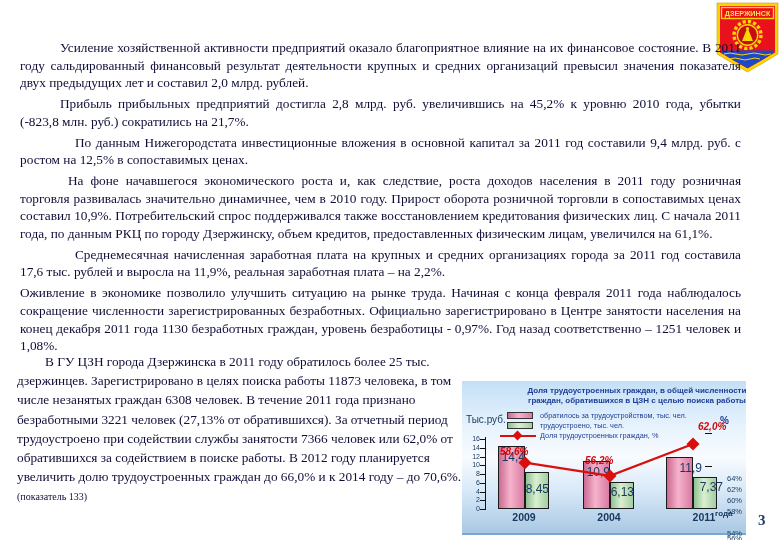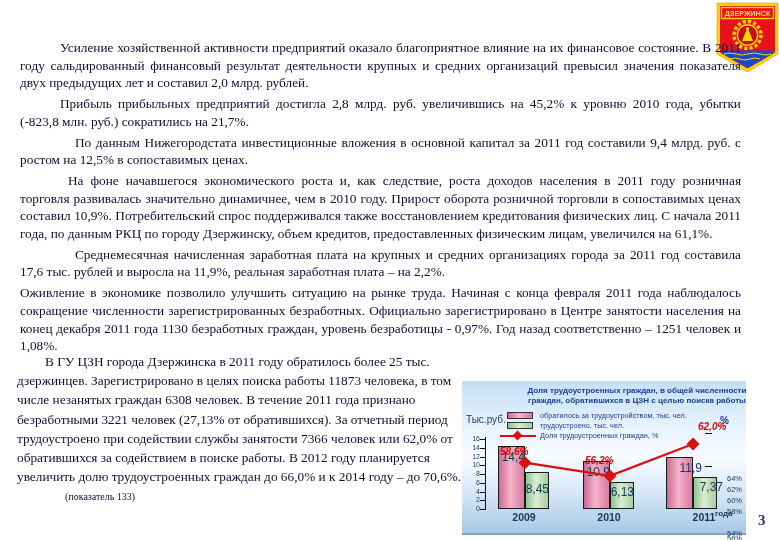--- a/index.html
+++ b/index.html
@@ -4,21 +4,21 @@
 <style>
   html,body{margin:0;padding:0;}
   body{width:780px;height:540px;position:relative;background:#ffffff;overflow:hidden;
        font-family:"Liberation Serif", serif;color:#111133;}
   
   #text-flow{position:absolute;left:17px;top:36px;width:727px;}
   #text-flow p{margin:3px;font-size:13.3px;line-height:17.7px;text-align:justify;color:#0e0e38;}
   .ind40{text-indent:40px;} .ind48{text-indent:48px;} .ind55{text-indent:55px;} .ind0{text-indent:0;}
   #column-par{position:absolute;left:17px;top:352px;width:452px;font-size:13.3px;line-height:19.2px;
               text-align:left;color:#0e0e38;text-indent:28px;}
-  #column-par .note{font-size:10px;margin-left:48px;}
+  #column-par .note{font-size:10px;}
   
   #logo{position:absolute;left:716px;top:2px;width:63px;height:71px;}
   
   #page-num{position:absolute;left:758px;top:512px;font-size:15px;font-weight:bold;color:#1f3864;}
   
   #chart-box{position:absolute;left:462px;top:381px;width:284px;height:152px;
              background:linear-gradient(180deg,#c4dff7 0%,#e9f4fd 32%,#f8fbff 50%,#d8e9f8 72%,#a9c8e4 100%);
              border-bottom:2px solid #7ba6cf;font-family:"Liberation Sans", sans-serif;}
   .ct-line{position:absolute;left:0;width:100%;text-align:center;font-size:8px;font-weight:bold;color:#1d3d96;margin-left:33px;}
   .abs{position:absolute;}
@@ -112,21 +112,21 @@
       <svg width="284" height="152" style="position:absolute;left:0;top:0;">
         <polyline points="63,81.69999999999999 148,94.89999999999998 231,63" fill="none" stroke="#d80f0c" stroke-width="2.2"></polyline>
         <rect x="-4.6" y="-4.6" width="9.2" height="9.2" fill="#d80f0c" transform="translate(63,81.69999999999999) rotate(45)"></rect>
         <rect x="-4.6" y="-4.6" width="9.2" height="9.2" fill="#d80f0c" transform="translate(148,94.89999999999998) rotate(45)"></rect>
         <rect x="-4.6" y="-4.6" width="9.2" height="9.2" fill="#d80f0c" transform="translate(231,63) rotate(45)"></rect>
       </svg>
       <div class="pct-lbl" style="left: 38px; top: 64.7px;">58,6%</div>
       <div class="pct-lbl" style="left: 123px; top: 73.9px;">56,2%</div>
       <div class="pct-lbl" style="left: 236px; top: 40px;">62,0%</div>
       <div class="xcat-lbl" style="left: 32px; top: 130px;">2009</div>
-      <div class="xcat-lbl" style="left: 117px; top: 130px;">2010</div>
+      <div class="xcat-lbl" style="left: 117px; top: 130px;">2004</div>
       <div class="xcat-lbl" style="left: 212px; top: 130px;">2011</div>
       <div class="abs" style="left: 253px; top: 128px; font-size: 8px; font-weight: bold; color: rgb(23, 55, 94);">года</div>
       <div class="leg-swatch" style="left: 45px; top: 31px; background: linear-gradient(90deg, rgb(201, 106, 146), rgb(246, 179, 203) 45%, rgb(216, 123, 163));"></div>
       <div class="leg-txt" style="left: 78px; top: 30px;">обратилось за трудоустройством, тыс. чел.</div>
       <div class="leg-swatch" style="left: 45px; top: 41px; background: linear-gradient(90deg, rgb(143, 192, 145), rgb(217, 240, 209) 45%, rgb(163, 205, 161));"></div>
       <div class="leg-txt" style="left: 78px; top: 40px;">трудоустроено, тыс. чел.</div>
       <div class="abs" style="left: 38px; top: 54px; width: 36px; height: 2px; background: rgb(216, 15, 12);"></div>
       <div class="abs" style="left: 52px; top: 51px; width: 7px; height: 7px; background: rgb(216, 15, 12); transform: rotate(45deg);"></div>
       <div class="leg-txt" style="left: 78px; top: 50px;">Доля трудоустроенных граждан, %</div>
     </div>

